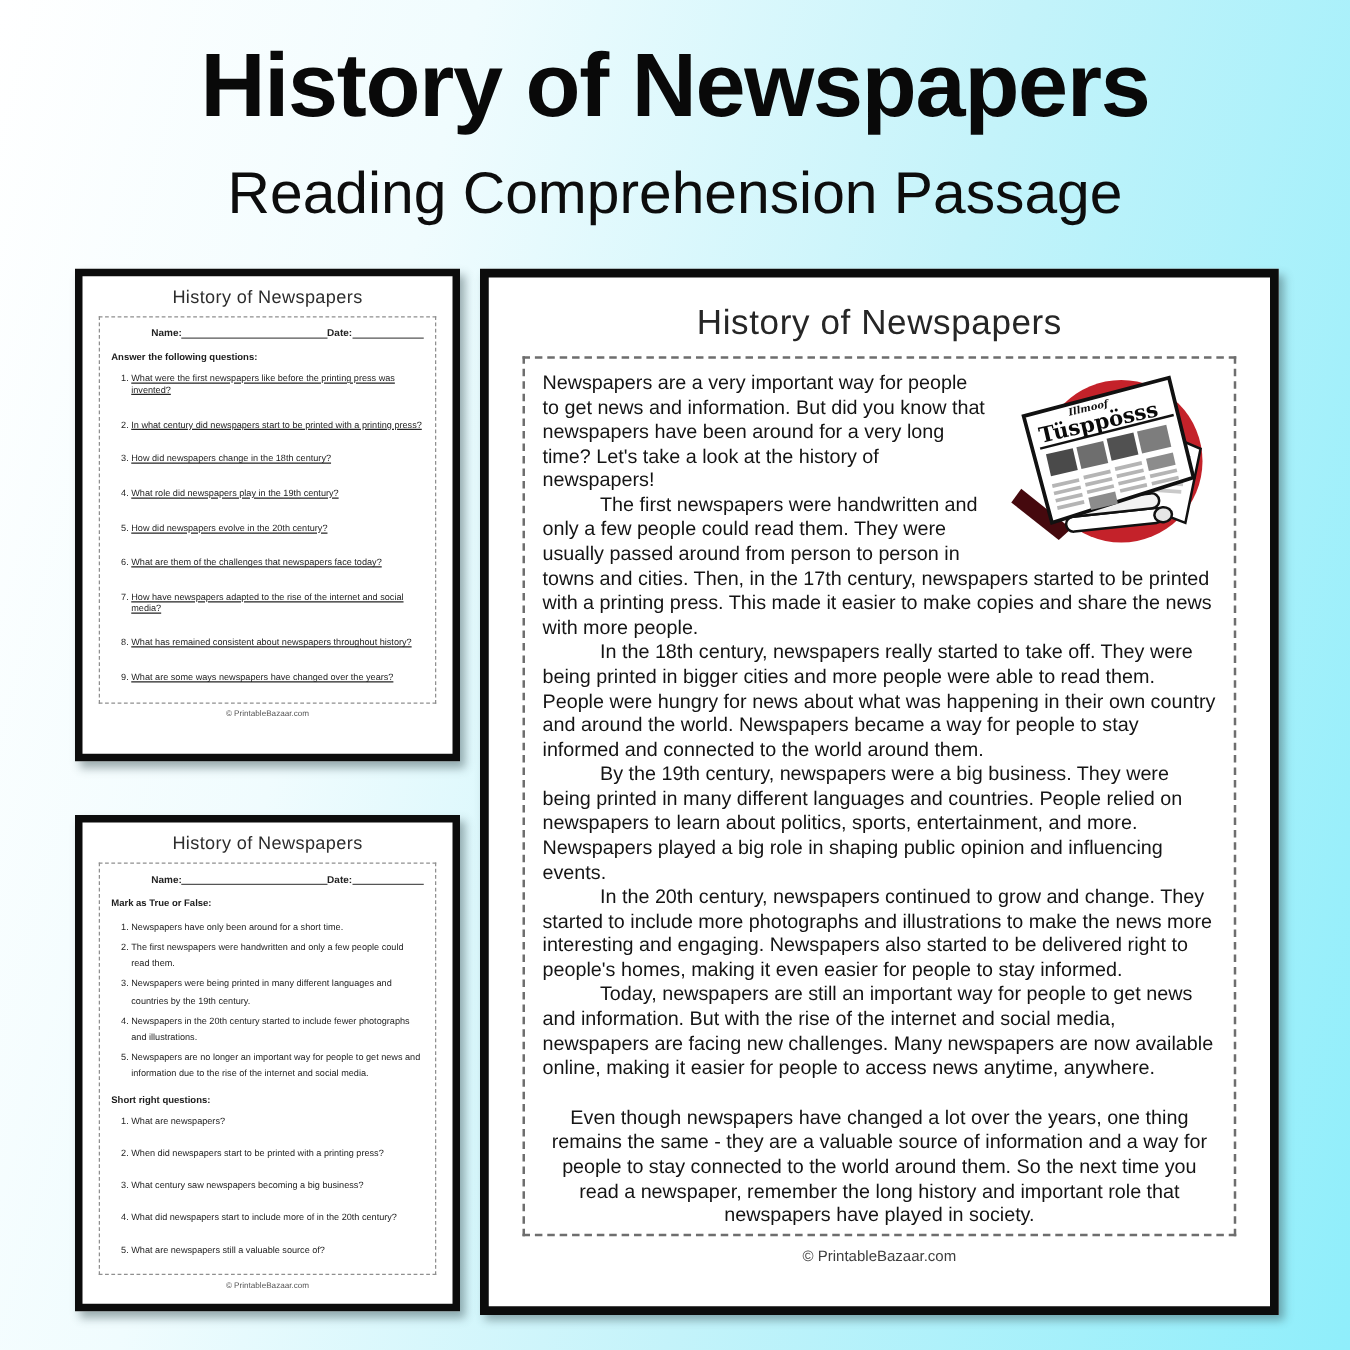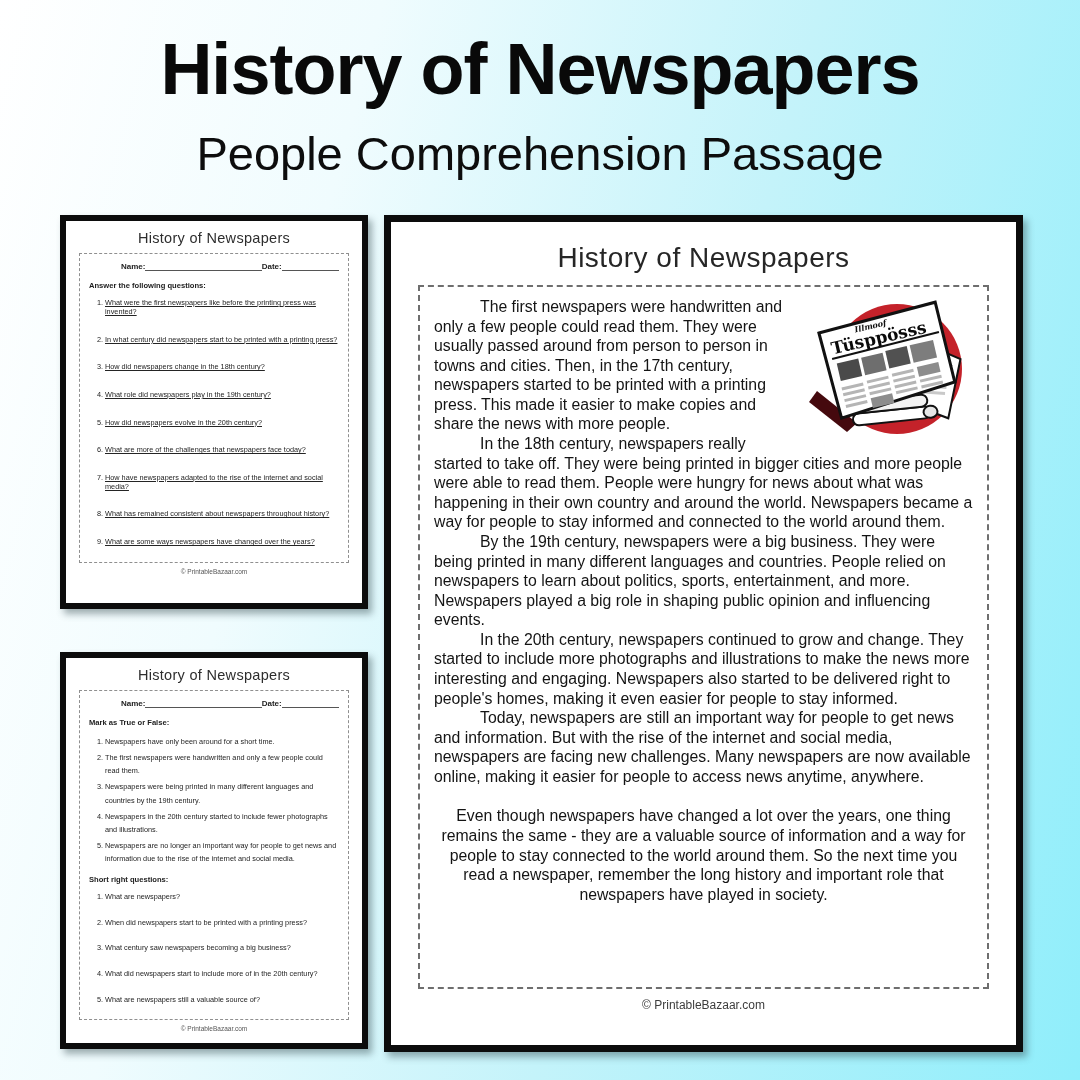--- a/index.html
+++ b/index.html
@@ -54,41 +54,41 @@
   .main-box p { font-size:15.8px; line-height:1.24; color:#141414; }
   .main-box p.indent { text-indent:46px; }
   .main-box p.final { margin-top:20px;text-align:center; }
   .clipart { float:right; width:172px; height:146px; margin:2px 0 4px 12px; }
   .main-footer { margin-top:9px; text-align:center; font-size:12px; color:#3d3d3d; }
 </style>
 </head>
 <body>
 
 <div class="hero-title">History of Newspapers</div>
-<div class="hero-subtitle">People Comprehension Passage</div>
+<div class="hero-subtitle">Reading Comprehension Passage</div>
 
 <div class="page" id="ws1">
   <div class="ws-inner">
     <div class="ws-title">History of Newspapers</div>
     <div class="ws-box">
       <div class="name-row">
         <span>Name:</span>
         <span class="fill-line name-line"></span>
         <span class="name-spacer"></span>
         <span>Date:</span>
         <span class="fill-line date-line"></span>
       </div>
       <div class="ws-section">Answer the following questions:</div>
       <ol>
         <li>What were the first newspapers like before the printing press was invented?</li>
         <li>In what century did newspapers start to be printed with a printing press?</li>
         <li>How did newspapers change in the 18th century?</li>
         <li>What role did newspapers play in the 19th century?</li>
         <li>How did newspapers evolve in the 20th century?</li>
-        <li>What are more of the challenges that newspapers face today?</li>
+        <li>What are them of the challenges that newspapers face today?</li>
         <li>How have newspapers adapted to the rise of the internet and social media?</li>
         <li>What has remained consistent about newspapers throughout history?</li>
         <li>What are some ways newspapers have changed over the years?</li>
 
       </ol>
     </div>
     <div class="ws-footer">© PrintableBazaar.com</div>
   </div>
 </div>
 
@@ -173,20 +173,21 @@
               <rect x="90" y="82" width="22" height="3"></rect>
               <rect x="90" y="88" width="22" height="3"></rect>
               <rect x="90" y="94" width="22" height="3"></rect>
             <rect x="116" y="75" width="22" height="10" fill="#8c8c8c"></rect>
               <rect x="116" y="88" width="22" height="3"></rect>
               <rect x="116" y="94" width="22" height="3"></rect>
           </g>
         </g>
       </svg>
 
+      <p>Newspapers are a very important way for people to get news and information. But did you know that newspapers have been around for a very long time? Let's take a look at the history of newspapers!</p>
       <p class="indent">The first newspapers were handwritten and only a few people could read them. They were usually passed around from person to person in towns and cities. Then, in the 17th century, newspapers started to be printed with a printing press. This made it easier to make copies and share the news with more people.</p>
       <p class="indent">In the 18th century, newspapers really started to take off. They were being printed in bigger cities and more people were able to read them. People were hungry for news about what was happening in their own country and around the world. Newspapers became a way for people to stay informed and connected to the world around them.</p>
       <p class="indent">By the 19th century, newspapers were a big business. They were being printed in many different languages and countries. People relied on newspapers to learn about politics, sports, entertainment, and more. Newspapers played a big role in shaping public opinion and influencing events.</p>
       <p class="indent">In the 20th century, newspapers continued to grow and change. They started to include more photographs and illustrations to make the news more interesting and engaging. Newspapers also started to be delivered right to people's homes, making it even easier for people to stay informed.</p>
       <p class="indent">Today, newspapers are still an important way for people to get news and information. But with the rise of the internet and social media, newspapers are facing new challenges. Many newspapers are now available online, making it easier for people to access news anytime, anywhere.</p>
       <p class="final">Even though newspapers have changed a lot over the years, one thing remains the same - they are a valuable source of information and a way for people to stay connected to the world around them. So the next time you read a newspaper, remember the long history and important role that newspapers have played in society.</p>
     </div>
     <div class="main-footer">© PrintableBazaar.com</div>
   </div>
 </div>

